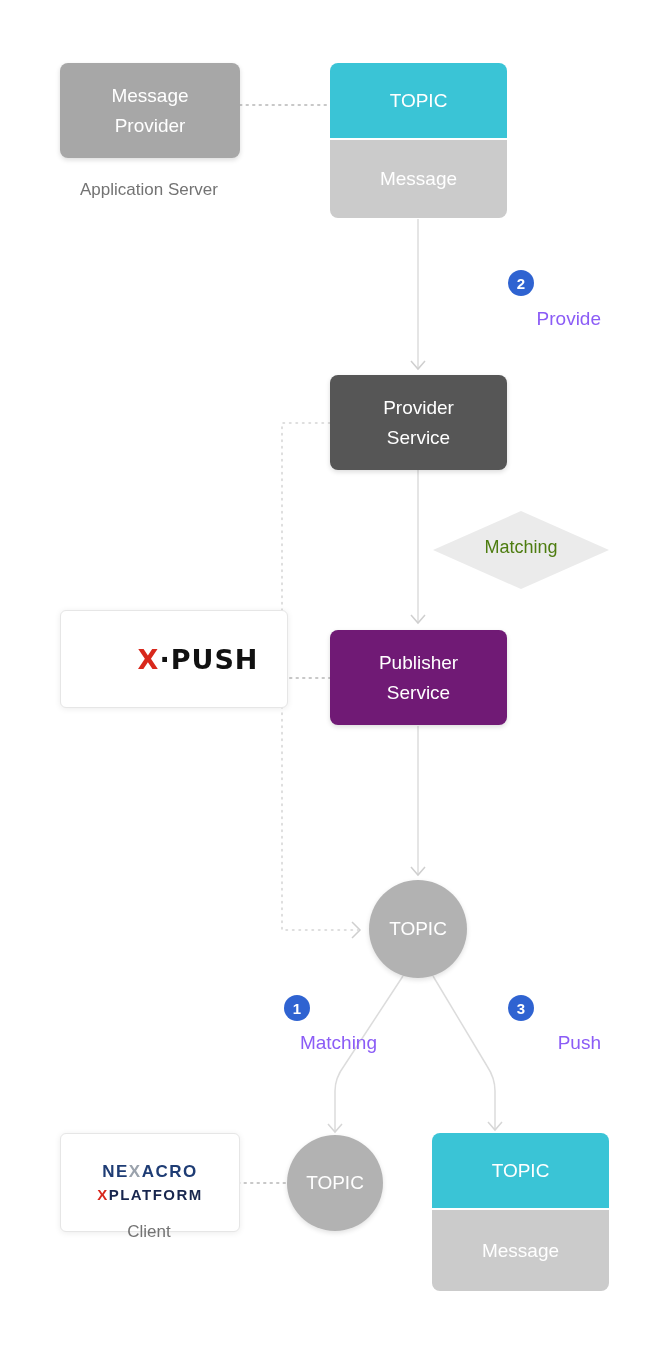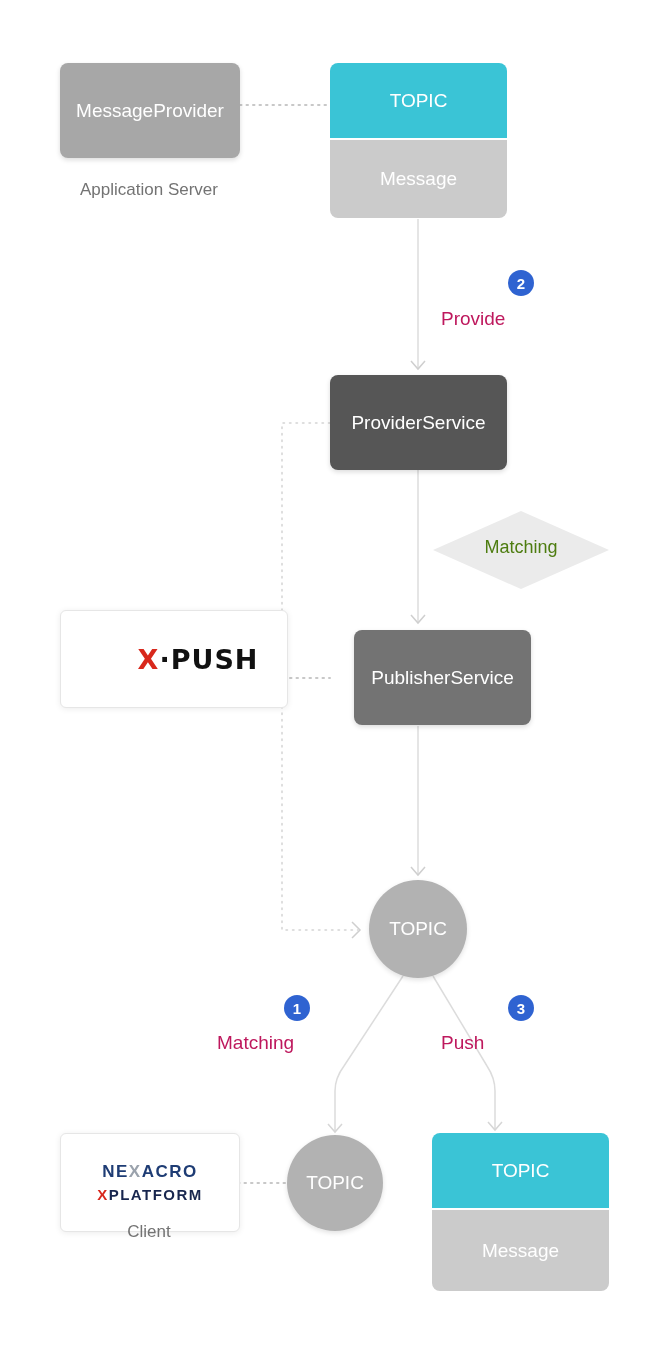--- a/index.html
+++ b/index.html
@@ -1,36 +1,36 @@
 <!DOCTYPE html>
 <html><head>
 <meta charset="utf-8">
 <style>
   html,body{margin:0;padding:0;background:#ffffff;}
   body{font-family:"Liberation Sans","DejaVu Sans",sans-serif;}
   .stage{position:relative;width:670px;height:1353px;background:#ffffff;overflow:hidden;}
   svg.wires{position:absolute;left:0;top:0;width:670px;height:1353px;}
 
-  .box{position:absolute;display:flex;flex-direction:row;align-items:center;justify-content:center;
+  .box{position:absolute;display:flex;flex-direction:column;align-items:center;justify-content:center;
        color:#ffffff;text-align:center;font-size:19px;line-height:1.55;}
   .rbox{border-radius:8px;box-shadow:0 2px 5px rgba(0,0,0,.14);}
 
   .msg-provider{left:60px;top:63px;width:180px;height:95px;background:#a7a7a7;}
   .caption{position:absolute;color:#737373;font-size:17px;text-align:center;}
   .app-caption{left:49px;top:180px;width:200px;}
   .client-caption{left:49px;top:1222px;width:200px;}
 
   .topic-cyan-top{left:330px;top:63px;width:177px;height:75px;background:#3ac4d6;border-radius:8px 8px 0 0;}
   .msg-gray-top{left:330px;top:140px;width:177px;height:78px;background:#cbcbcb;border-radius:0 0 8px 8px;}
 
   .topic-cyan-bot{left:432px;top:1133px;width:177px;height:75px;background:#3ac4d6;border-radius:8px 8px 0 0;}
   .msg-gray-bot{left:432px;top:1210px;width:177px;height:81px;background:#cbcbcb;border-radius:0 0 8px 8px;}
 
   .provider-service{left:330px;top:375px;width:177px;height:95px;background:#565656;}
-  .publisher-service{left:330px;top:630px;width:177px;height:95px;background:#737373;margin-left:24px;}
+  .publisher-service{left:330px;top:630px;width:177px;height:95px;background:#701a75;}
 
   .white-card{position:absolute;background:#ffffff;border:1px solid #e6e6e6;border-radius:6px;
               box-shadow:0 1px 6px rgba(0,0,0,.08);display:flex;flex-direction:column;
               align-items:center;justify-content:center;}
   .xpush-card{left:60px;top:610px;width:178px;height:96px;padding-left:48px;}
   .client-card{left:60px;top:1133px;width:178px;height:97px;}
 
   .xpush-logo{font-weight:bold;font-size:27px;letter-spacing:1px;color:#111111;font-family:"DejaVu Sans","Liberation Sans",sans-serif;}
   .xpush-logo .red{color:#d8281c;}
 
@@ -44,21 +44,21 @@
           box-shadow:0 2px 5px rgba(0,0,0,.12);}
   .topic-mid{left:369px;top:880px;width:98px;height:98px;}
   .topic-client{left:287px;top:1135px;width:96px;height:96px;}
 
   .step-badge{position:absolute;width:26px;height:26px;border-radius:50%;background:#2f63d1;
               color:#ffffff;font-size:15px;font-weight:bold;display:flex;align-items:center;justify-content:center;}
   .badge-provide{left:508px;top:270px;}
   .badge-subscribe{left:284px;top:995px;}
   .badge-push{left:508px;top:995px;}
 
-  .step-label{position:absolute;width:160px;text-align:left;color:#be185d;font-size:19px;}
+  .step-label{position:absolute;width:160px;text-align:right;color:#8b5cf6;font-size:19px;}
   .label-provide{left:441px;top:308px;}
   .label-subscribe{left:217px;top:1032px;}
   .label-push{left:441px;top:1032px;}
 
   .matching-label{position:absolute;left:441px;top:537px;width:160px;text-align:center;
                   color:#4d7c0f;font-size:18px;}
 </style>
 </head>
 <body>
 

